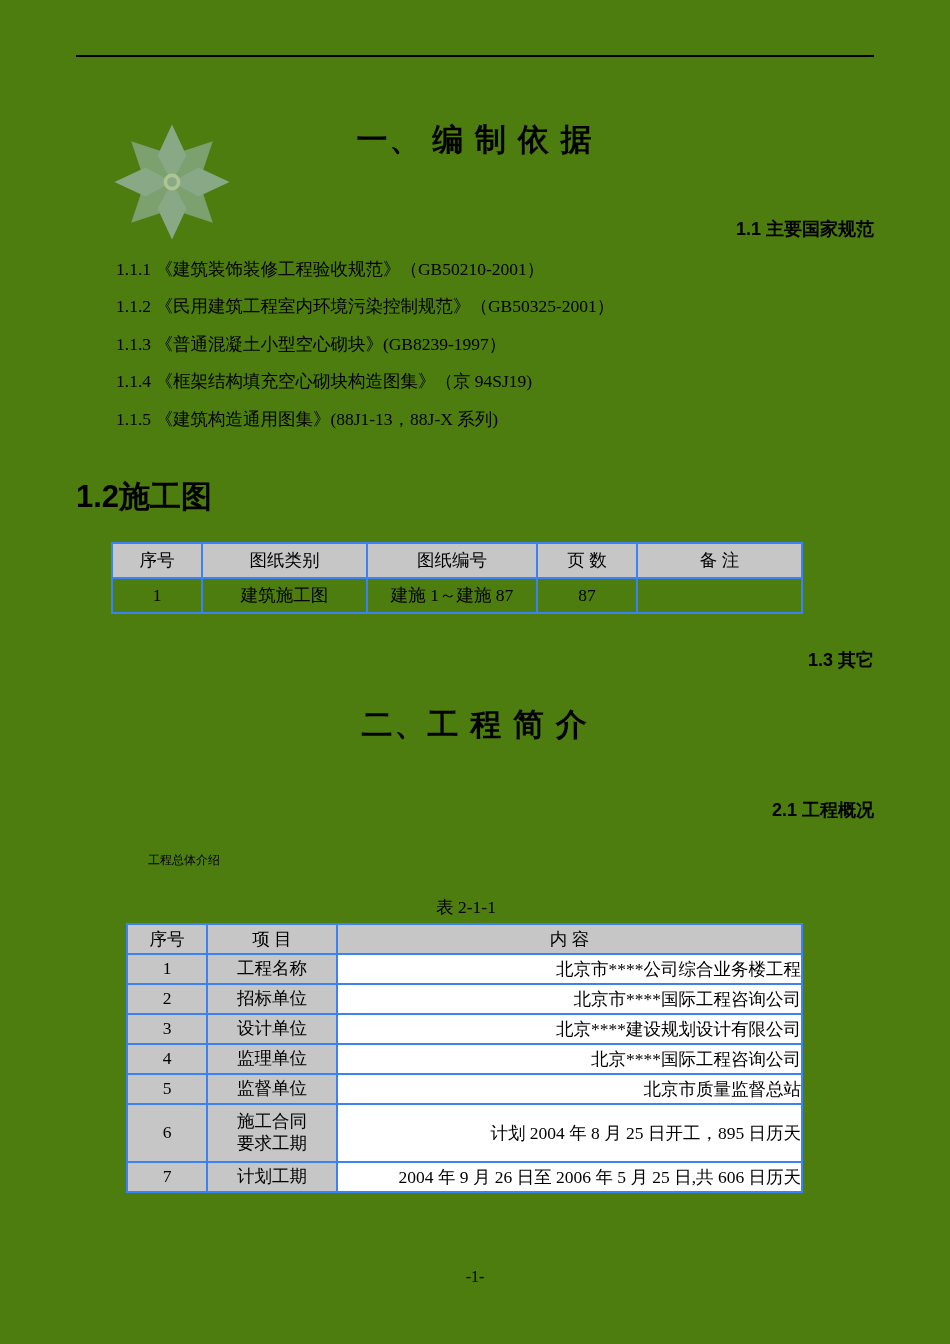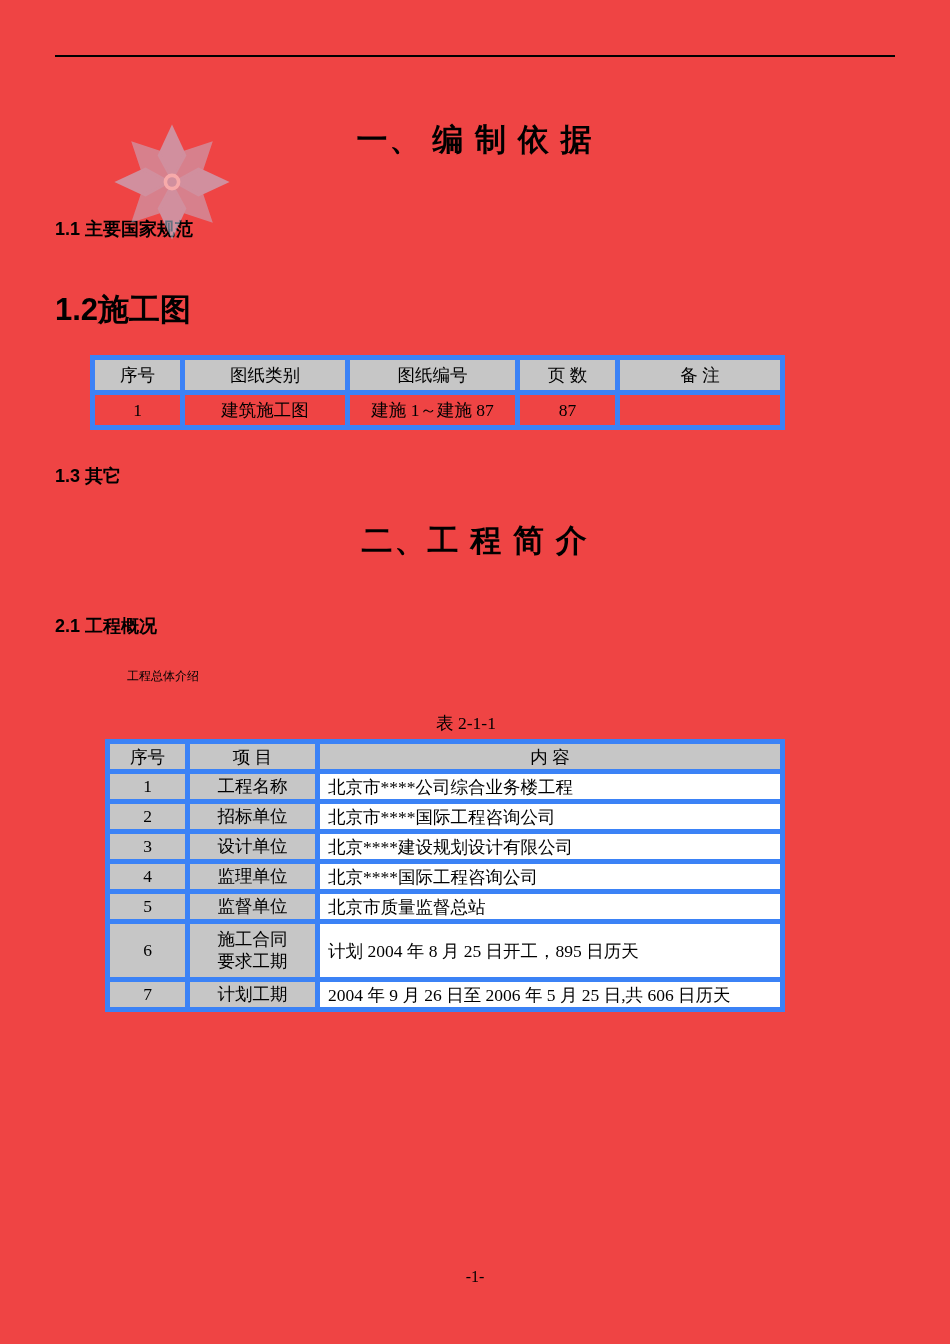--- a/index.html
+++ b/index.html
@@ -1,22 +1,22 @@
 <!DOCTYPE html>
 <html><head>
 <meta charset="utf-8">
 <style>
   * { margin:0; padding:0; box-sizing:border-box; }
   html,body { background:#ffffff; }
   body { width:950px; font-family:"Liberation Serif","DejaVu Serif",serif; color:#000; }
   .page {
     position:relative;
     width:950px; height:1344px;
-    padding:0 55px;
-    background:#ef4444;
+    padding:0 76px;
+    background:#4d7c0f;
     overflow:hidden;
   }
   .top-rule {
     margin-top:55px;
     border-bottom:2px solid #000;
     height:0;
   }
   .watermark {
     position:absolute; left:112px; top:122px;
     width:120px; height:120px;
@@ -29,36 +29,37 @@
     font-size:31px;
     font-weight:bold;
     letter-spacing:2px;
   }
   .main-title.second { margin-top:32px; }
   .sub-heading {
     margin-top:56px;
     font-size:18px;
     font-weight:bold;
     font-family:"Liberation Sans","DejaVu Sans",sans-serif;
+    text-align:right;
   }
   .reg-list { margin-top:14px; }
   .reg-list .item {
     margin-top:19px;
     padding-left:40px;
     font-size:17.5px;
     line-height:1.05;
   }
   .big-heading {
     margin-top:48px;
     font-size:31px;
     font-weight:bold;
     font-family:"Liberation Sans","DejaVu Sans",sans-serif;
   }
   table { border-collapse:collapse; table-layout:fixed; }
-  td, th { border:5px solid #3b82f6; font-size:17.5px; font-weight:normal; overflow:hidden; }
+  td, th { border:2px solid #3b82f6; font-size:17.5px; font-weight:normal; overflow:hidden; }
   .drawings-table {
     margin-top:24px;
     margin-left:35px;
     width:690px;
     border:2px solid #000;
   }
   .drawings-table th, .drawings-table td {
     height:35px; text-align:center; vertical-align:middle;
   }
   .drawings-table th { background:#c6c6c6; }
@@ -78,21 +79,21 @@
     margin-left:50px;
     width:675px;
     border:2px solid #000;
   }
   .project-table th, .project-table td {
     height:30px; vertical-align:middle;
   }
   .project-table th { background:#c6c6c6; text-align:center; }
   .project-table td.c-num { background:#c6c6c6; text-align:center; }
   .project-table td.c-label { background:#c6c6c6; text-align:center; white-space:pre-line; line-height:1.25; }
-  .project-table td.c-content { text-align:left; padding-left:8px; background:#fff; }
+  .project-table td.c-content { text-align:right; padding-left:8px; background:#fff; }
   .project-table tr.tall td { height:58px; }
   .footer {
     position:absolute; left:0; right:0; bottom:58px;
     text-align:center; font-size:16px;
   }
 </style>
 </head>
 <body>
 
 <div class="page">
@@ -111,20 +112,27 @@
       <path d="M84 84 L60 76 L50 50 L76 60 Z" opacity="0.8"></path>
       <circle cx="50" cy="50" r="7" fill="#ffffff"></circle>
       <circle cx="50" cy="50" r="4" fill="#b9cde8"></circle>
     </g>
   </svg>
 
   <div class="main-title">一、 编 制 依 据</div>
 
   <div class="sub-heading">1.1 主要国家规范</div>
 
+  <div class="reg-list">
+    <div class="item">1.1.1 《建筑装饰装修工程验收规范》（GB50210-2001）</div>
+    <div class="item">1.1.2 《民用建筑工程室内环境污染控制规范》（GB50325-2001）</div>
+    <div class="item">1.1.3 《普通混凝土小型空心砌块》(GB8239-1997）</div>
+    <div class="item">1.1.4 《框架结构填充空心砌块构造图集》（京 94SJ19)</div>
+    <div class="item">1.1.5 《建筑构造通用图集》(88J1-13，88J-X 系列)</div>
+  </div>
 
   <div class="big-heading">1.2施工图</div>
 
   <table class="drawings-table">
     <colgroup>
       <col style="width:90px">
         <col style="width:165px">
         <col style="width:170px">
         <col style="width:100px">
         <col style="width:165px">

